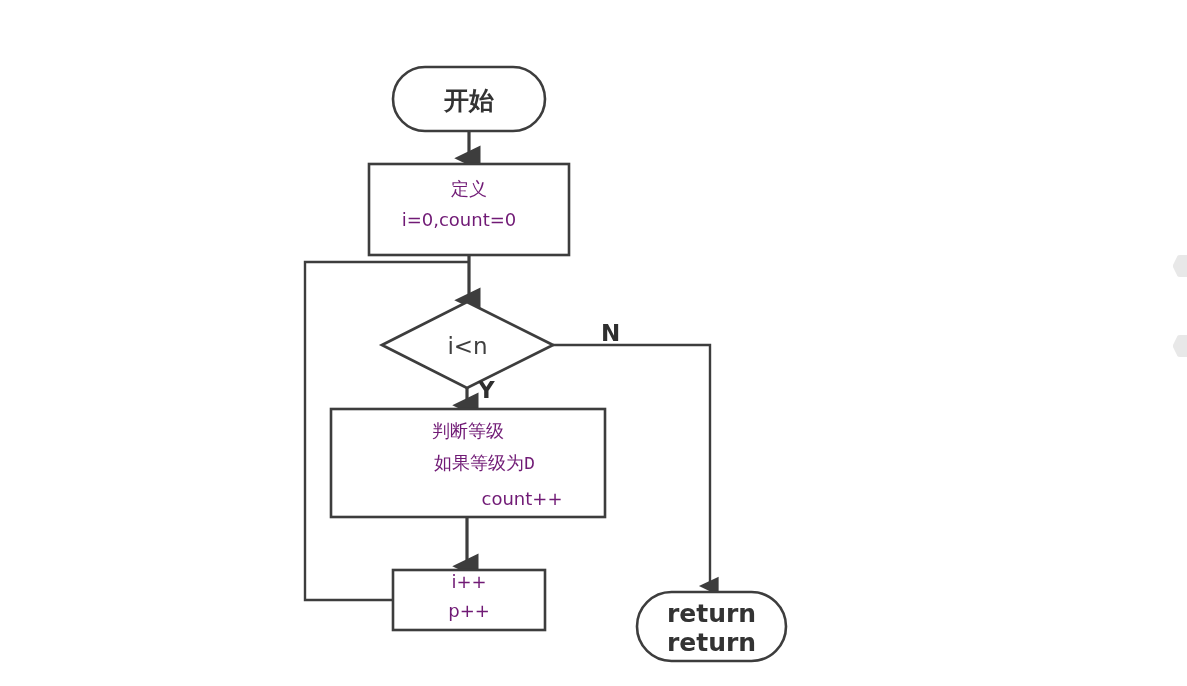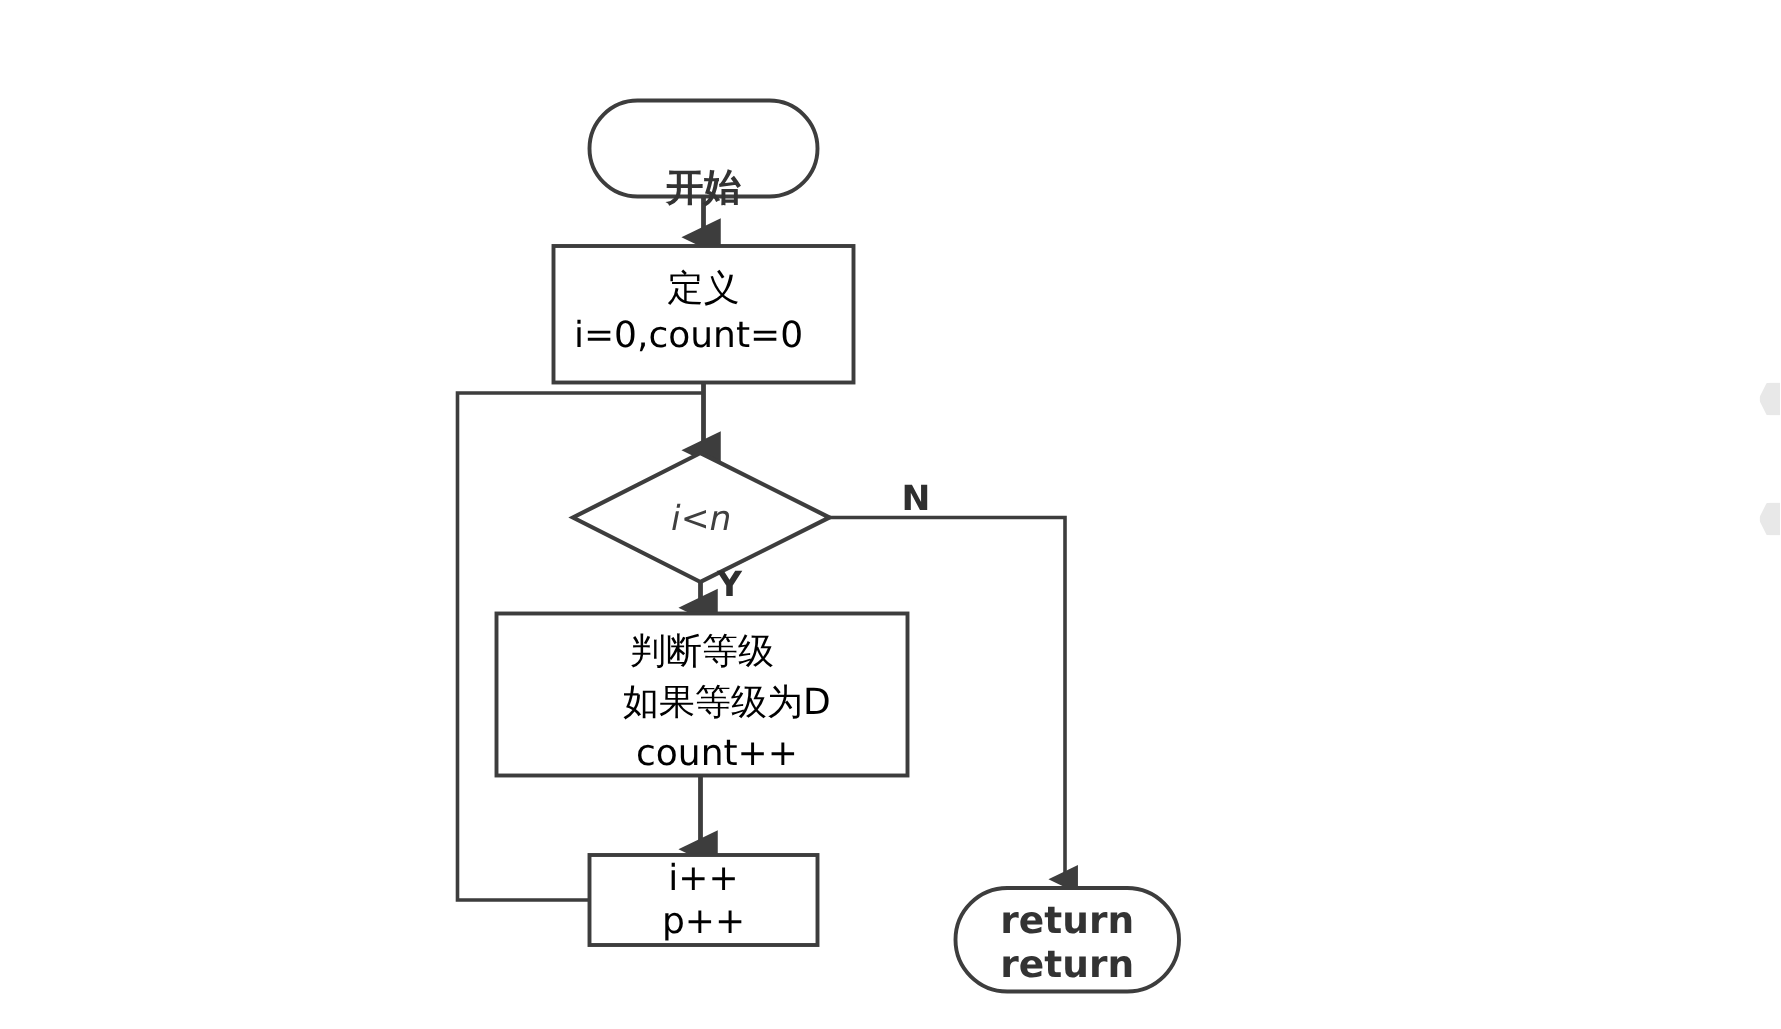--- a/index.html
+++ b/index.html
@@ -29,22 +29,22 @@
     line-height: 1.22;
     pointer-events: none;
     font-family: "DejaVu Sans", "Liberation Sans", sans-serif;
   }
   .terminal-text {
     font-weight: bold;
     font-size: 25px;
     color: #333333;
   }
   .process-text {
-    font-size: 24px;
-    color: #000000;
+    font-size: 18px;
+    color: #701a75;
   }
   .decision-text {
     font-size: 23px;
     color: #3f3f3f;
   }
   .branch-label {
     position: absolute;
     font-weight: bold;
     font-size: 23px;
     color: #2f2f2f;
@@ -97,33 +97,33 @@
 
   <line x1="467" y1="517" x2="467" y2="566" stroke="#3d3d3d" stroke-width="3.2" marker-end="url(#arrowhead)"></line>
 
   <rect x="393" y="570" width="152" height="60" fill="#ffffff" stroke="#3d3d3d" stroke-width="2.6"></rect>
 
   <path d="M 393 600 L 305 600 L 305 262 L 469 262" fill="none" stroke="#3d3d3d" stroke-width="2.4"></path>
 
   <rect x="637" y="592" width="149" height="69" rx="34.5" ry="34.5" fill="#ffffff" stroke="#3d3d3d" stroke-width="2.6"></rect>
 </svg>
 
-<div class="node-text terminal-text" style="left:393px; top:86px; width:152px;margin-top:24px;">开始</div>
+<div class="node-text terminal-text" style="left:393px; top:86px; width:152px;">开始</div>
 
 <div class="node-text process-text" style="left:369px; top:178px; width:200px;">定义</div>
 <div class="node-text process-text" style="left:369px; top:209px; width:180px;">i=0,count=0</div>
 
-<div class="node-text decision-text" style="left:382px; top:332px; width:171px;font-style:italic;">i&lt;n</div>
+<div class="node-text decision-text" style="left:382px; top:332px; width:171px;">i&lt;n</div>
 
 <div class="branch-label" style="left:601px; top:320px;">N</div>
 <div class="branch-label" style="left:478px; top:377px;">Y</div>
 
 <div class="node-text process-text" style="left:331px; top:420px; width:274px;text-align:center;">判断等级</div>
-<div class="node-text process-text" style="left:331px; top:454px; width:307px;">如果等级为D</div>
-<div class="node-text process-text" style="left:331px; top:488px; width:294px;">count++</div>
+<div class="node-text process-text" style="left:331px; top:454px; width:307px;font-family:Liberation Mono, monospace;">如果等级为D</div>
+<div class="node-text process-text" style="left:331px; top:488px; width:294px;padding-left:44px;">count++</div>
 
 <div class="node-text process-text" style="left:393px; top:571px; width:152px;">i++</div>
 <div class="node-text process-text" style="left:393px; top:600px; width:152px;">p++</div>
 
 <div class="node-text terminal-text" style="left:637px; top:599px; width:149px;">return</div>
 <div class="node-text terminal-text" style="left:637px; top:628px; width:149px;">return</div>
 
 <div class="edge-chevron chev-top"></div>
 <div class="edge-chevron chev-bottom"></div>
 

